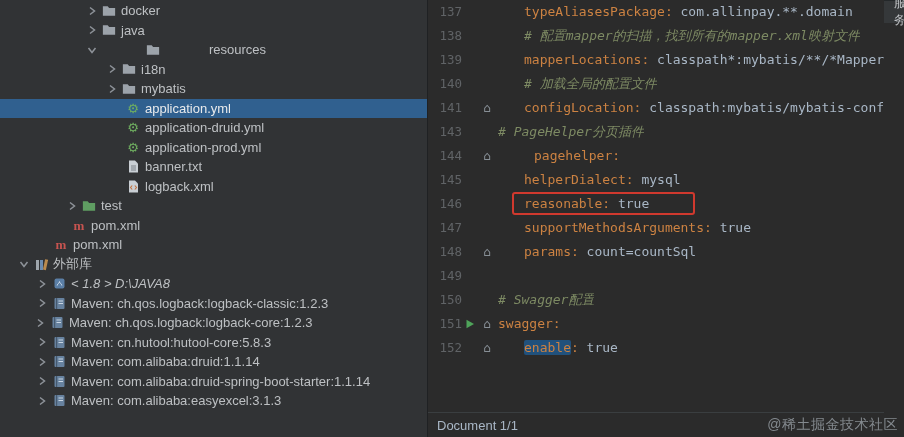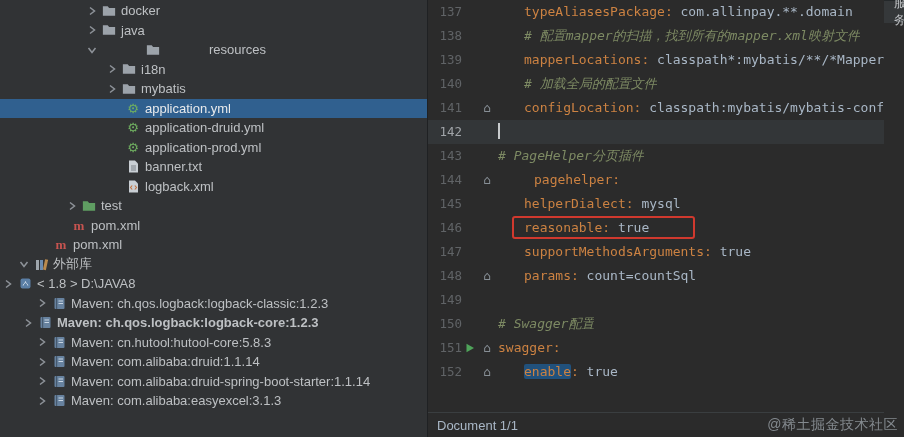--- a/index.html
+++ b/index.html
@@ -180,21 +180,21 @@
           </span>
           <span class="ticon">
             <svg width="13" height="13" viewBox="0 0 13 13">
               <rect x="1" y="2" width="3" height="10" fill="#9FA6AC"></rect>
               <rect x="5" y="2" width="3" height="10" fill="#6C8CB0"></rect>
               <rect x="9" y="1.4" width="3" height="10.6" transform="rotate(12 10.5 6.7)" fill="#B98A4E"></rect>
             </svg>
           </span>
           <span class="tlabel">外部库</span>
         </div>
-        <div class="trow" style="">
+        <div class="trow" style="padding-left: 34px; font-style: italic;">
           <span class="chev">
             <svg width="10" height="10" viewBox="0 0 10 10">
               <path d="M3 1.5 L7.5 5 L3 8.5" fill="none" stroke="#8E9399" stroke-width="1.5"></path>
             </svg>
           </span>
           <span class="ticon">
             <svg width="13" height="13" viewBox="0 0 13 13">
               <rect x="1.5" y="1.5" width="10" height="10" rx="2" fill="#5B7FA6"></rect>
               <path d="M4.2 8.5 C4.2 6.5 6.5 6.6 6.5 4.6 M8.8 8.5 C8.8 6.5 6.5 6.6 6.5 4.6" stroke="#D7E2EE" fill="none" stroke-width="1"></path>
             </svg>
@@ -209,21 +209,21 @@
           </span>
           <span class="ticon">
             <svg width="13" height="13" viewBox="0 0 13 13">
               <rect x="1.5" y="1" width="10" height="11" rx="1" fill="#67829F"></rect>
               <rect x="3" y="1" width="1.2" height="11" fill="#46596E"></rect>
               <path d="M5.5 4 h4.5 M5.5 6.5 h4.5" stroke="#C9D6E3" stroke-width="1"></path>
             </svg>
           </span>
           <span class="tlabel">Maven: ch.qos.logback:logback-classic:1.2.3</span>
         </div>
-        <div class="trow" style="padding-left: 20px; font-weight: bold;">
+        <div class="trow" style="padding-left: 32px;">
           <span class="chev">
             <svg width="10" height="10" viewBox="0 0 10 10">
               <path d="M3 1.5 L7.5 5 L3 8.5" fill="none" stroke="#8E9399" stroke-width="1.5"></path>
             </svg>
           </span>
           <span class="ticon">
             <svg width="13" height="13" viewBox="0 0 13 13">
               <rect x="1.5" y="1" width="10" height="11" rx="1" fill="#67829F"></rect>
               <rect x="3" y="1" width="1.2" height="11" fill="#46596E"></rect>
               <path d="M5.5 4 h4.5 M5.5 6.5 h4.5" stroke="#C9D6E3" stroke-width="1"></path>
@@ -292,21 +292,20 @@
           <span class="tlabel">Maven: com.alibaba:easyexcel:3.1.3</span>
         </div>
       </div>
     <div class="editor">
       <div class="lines">
           <div class="eline"><span class="lnum">137</span><span class="slot"></span><span class="mslot"></span><div class="code" style="padding-left: 28px;"><span class="tk-key">typeAliasesPackage:</span><span class="tk-value"> com.allinpay.**.domain</span></div></div>
           <div class="eline"><span class="lnum">138</span><span class="slot"></span><span class="mslot"></span><div class="code" style="padding-left: 28px;"><span class="tk-comment"># 配置mapper的扫描，找到所有的mapper.xml映射文件</span></div></div>
           <div class="eline"><span class="lnum">139</span><span class="slot"></span><span class="mslot"></span><div class="code" style="padding-left: 28px;"><span class="tk-key">mapperLocations:</span><span class="tk-value"> classpath*:mybatis/**/*Mapper</span></div></div>
           <div class="eline"><span class="lnum">140</span><span class="slot"></span><span class="mslot"></span><div class="code" style="padding-left: 28px;"><span class="tk-comment"># 加载全局的配置文件</span></div></div>
           <div class="eline"><span class="lnum">141</span><span class="slot"></span><span class="mslot"><span class="mk">⌂</span></span><div class="code" style="padding-left: 28px;"><span class="tk-key">configLocation:</span><span class="tk-value"> classpath:mybatis/mybatis-conf</span></div></div>
-          <div class="eline current"><span class="lnum">142</span><span class="slot"></span><span class="mslot"></span><div class="code" style="padding-left: 2px;"><span class="caret"></span></div></div>
           <div class="eline"><span class="lnum">143</span><span class="slot"></span><span class="mslot"></span><div class="code" style="padding-left: 2px;"><span class="tk-comment"># PageHelper分页插件</span></div></div>
           <div class="eline"><span class="lnum">144</span><span class="slot"></span><span class="mslot"><span class="mk">⌂</span></span><div class="code" style="padding-left: 2px; margin-left: 36px;"><span class="tk-key">pagehelper:</span></div></div>
           <div class="eline"><span class="lnum">145</span><span class="slot"></span><span class="mslot"></span><div class="code" style="padding-left: 28px;"><span class="tk-key">helperDialect:</span><span class="tk-value"> mysql</span></div></div>
           <div class="eline"><span class="lnum">146</span><span class="slot"></span><span class="mslot"></span><div class="code" style="padding-left: 28px;"><span class="redbox"><span class="tk-key">reasonable:</span><span class="tk-value"> true</span></span></div></div>
           <div class="eline"><span class="lnum">147</span><span class="slot"></span><span class="mslot"></span><div class="code" style="padding-left: 28px;"><span class="tk-key">supportMethodsArguments:</span><span class="tk-value"> true</span></div></div>
           <div class="eline"><span class="lnum">148</span><span class="slot"></span><span class="mslot"><span class="mk">⌂</span></span><div class="code" style="padding-left: 28px;"><span class="tk-key">params:</span><span class="tk-value"> count=countSql</span></div></div>
           <div class="eline"><span class="lnum">149</span><span class="slot"></span><span class="mslot"></span><div class="code" style="padding-left: 2px;"></div></div>
           <div class="eline"><span class="lnum">150</span><span class="slot"></span><span class="mslot"></span><div class="code" style="padding-left: 2px;"><span class="tk-comment"># Swagger配置</span></div></div>
           <div class="eline"><span class="lnum">151</span><span class="slot"><svg width="10" height="10" viewBox="0 0 10 10">
                 <path d="M1.5 0.8 L9 5 L1.5 9.2 Z" fill="#4FA45A"></path>

